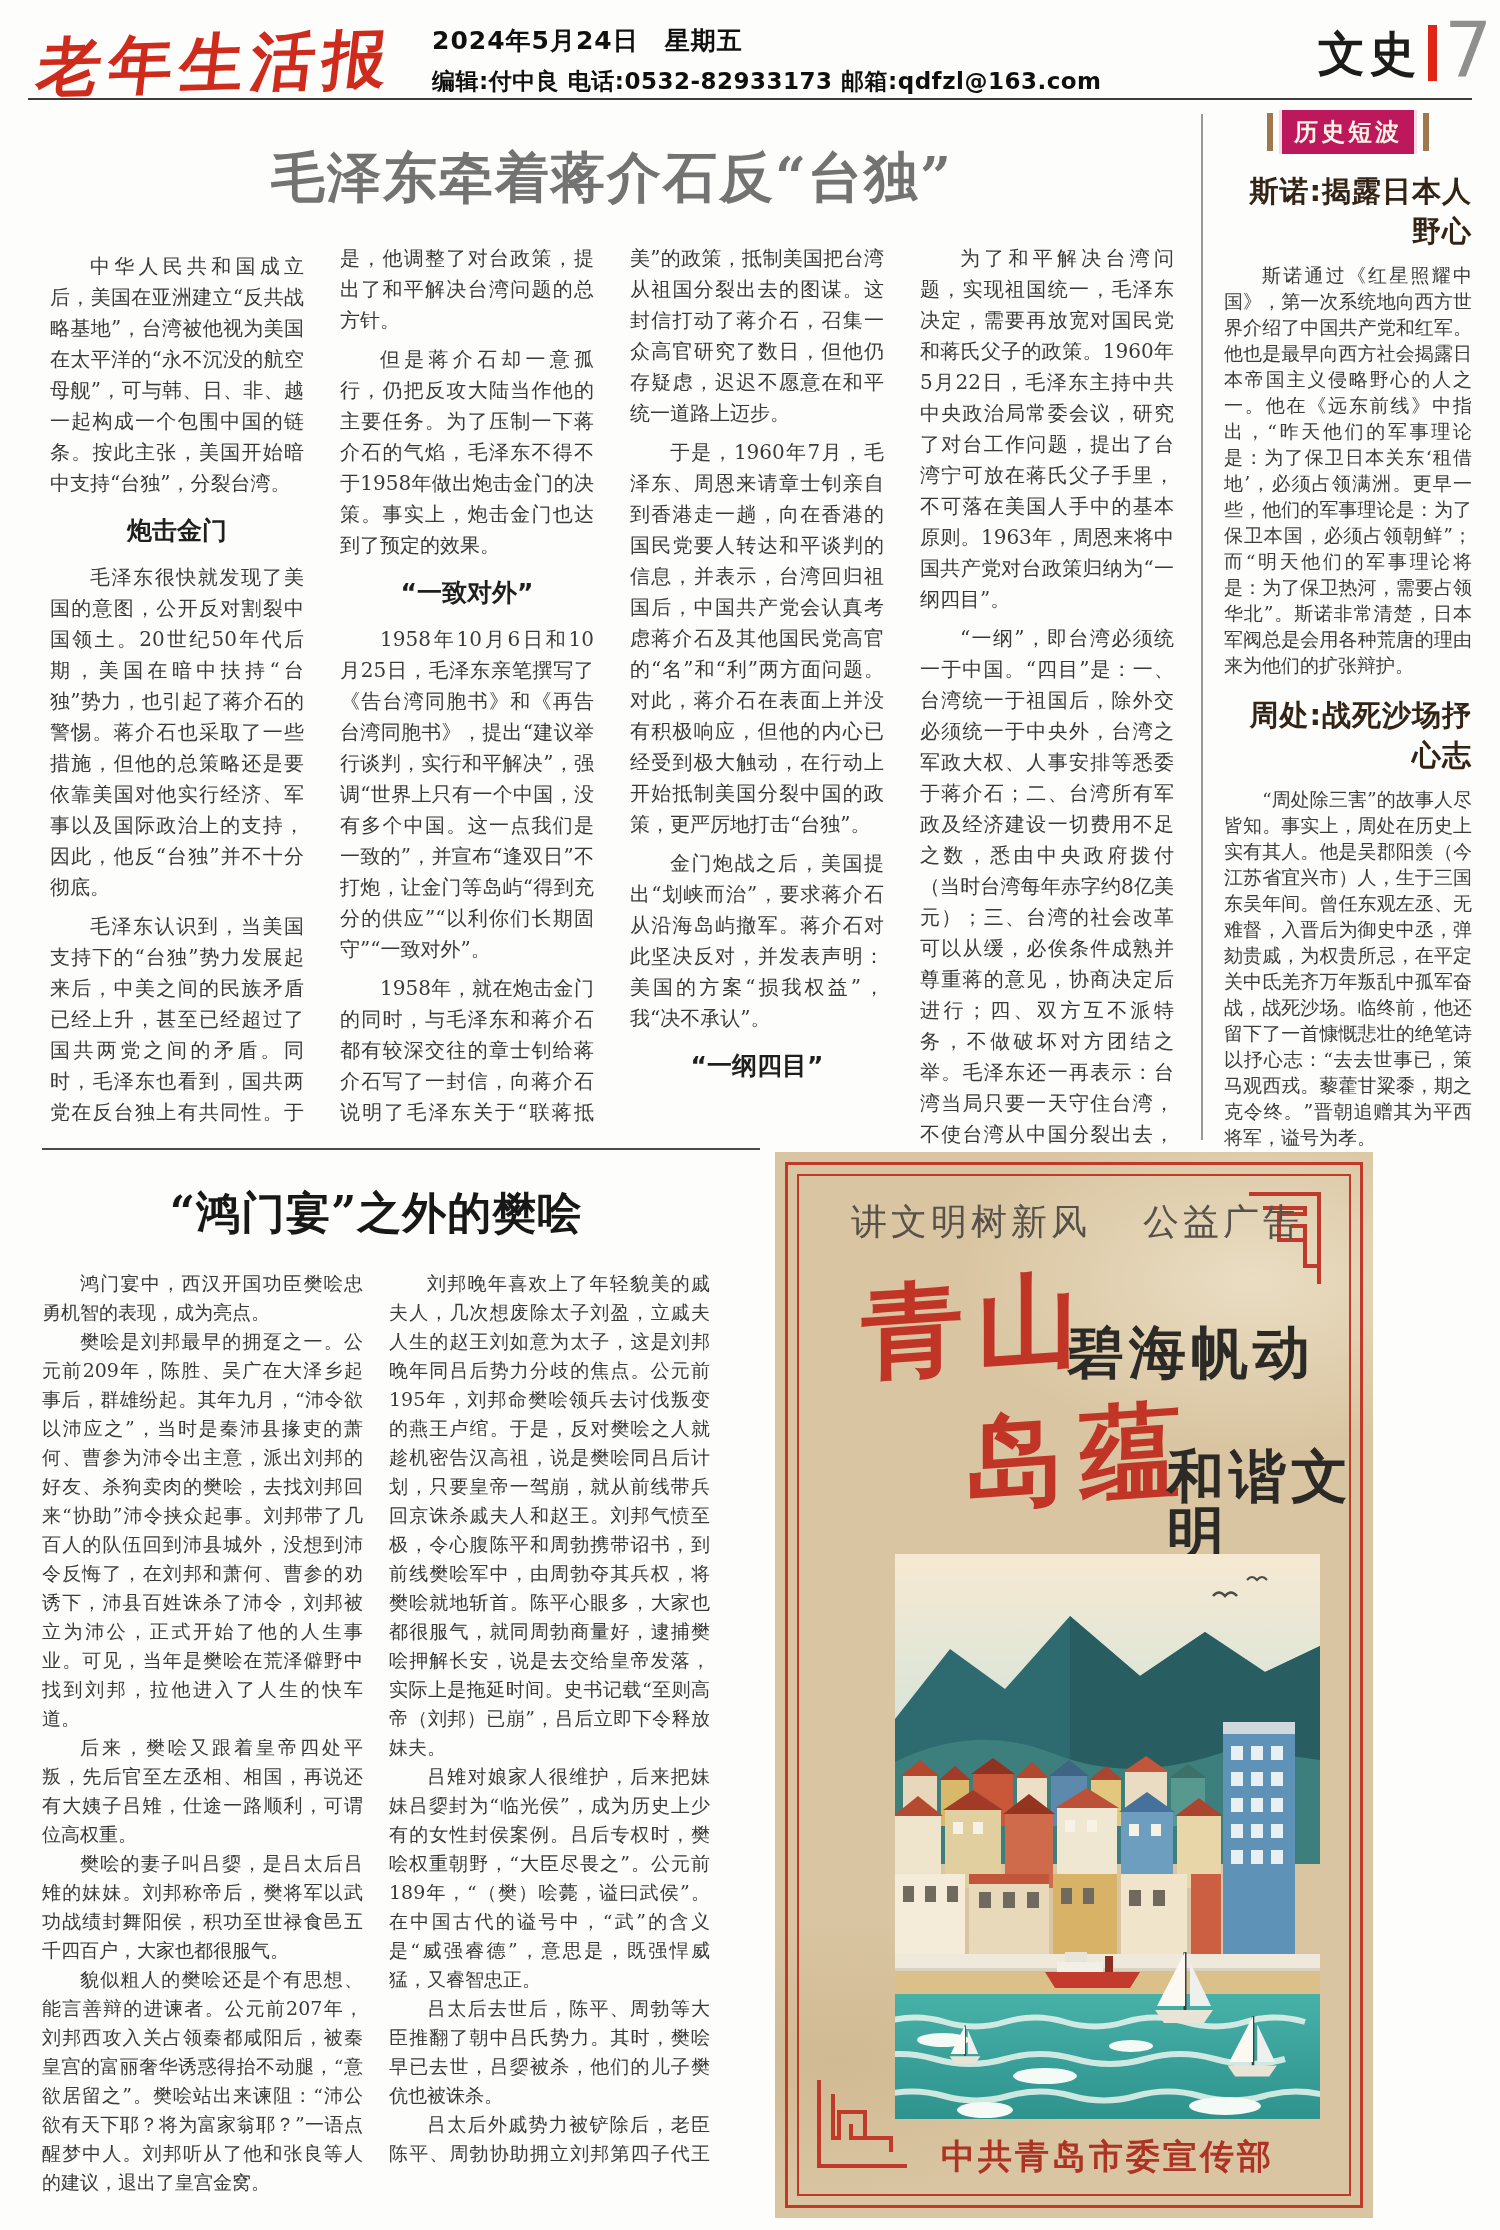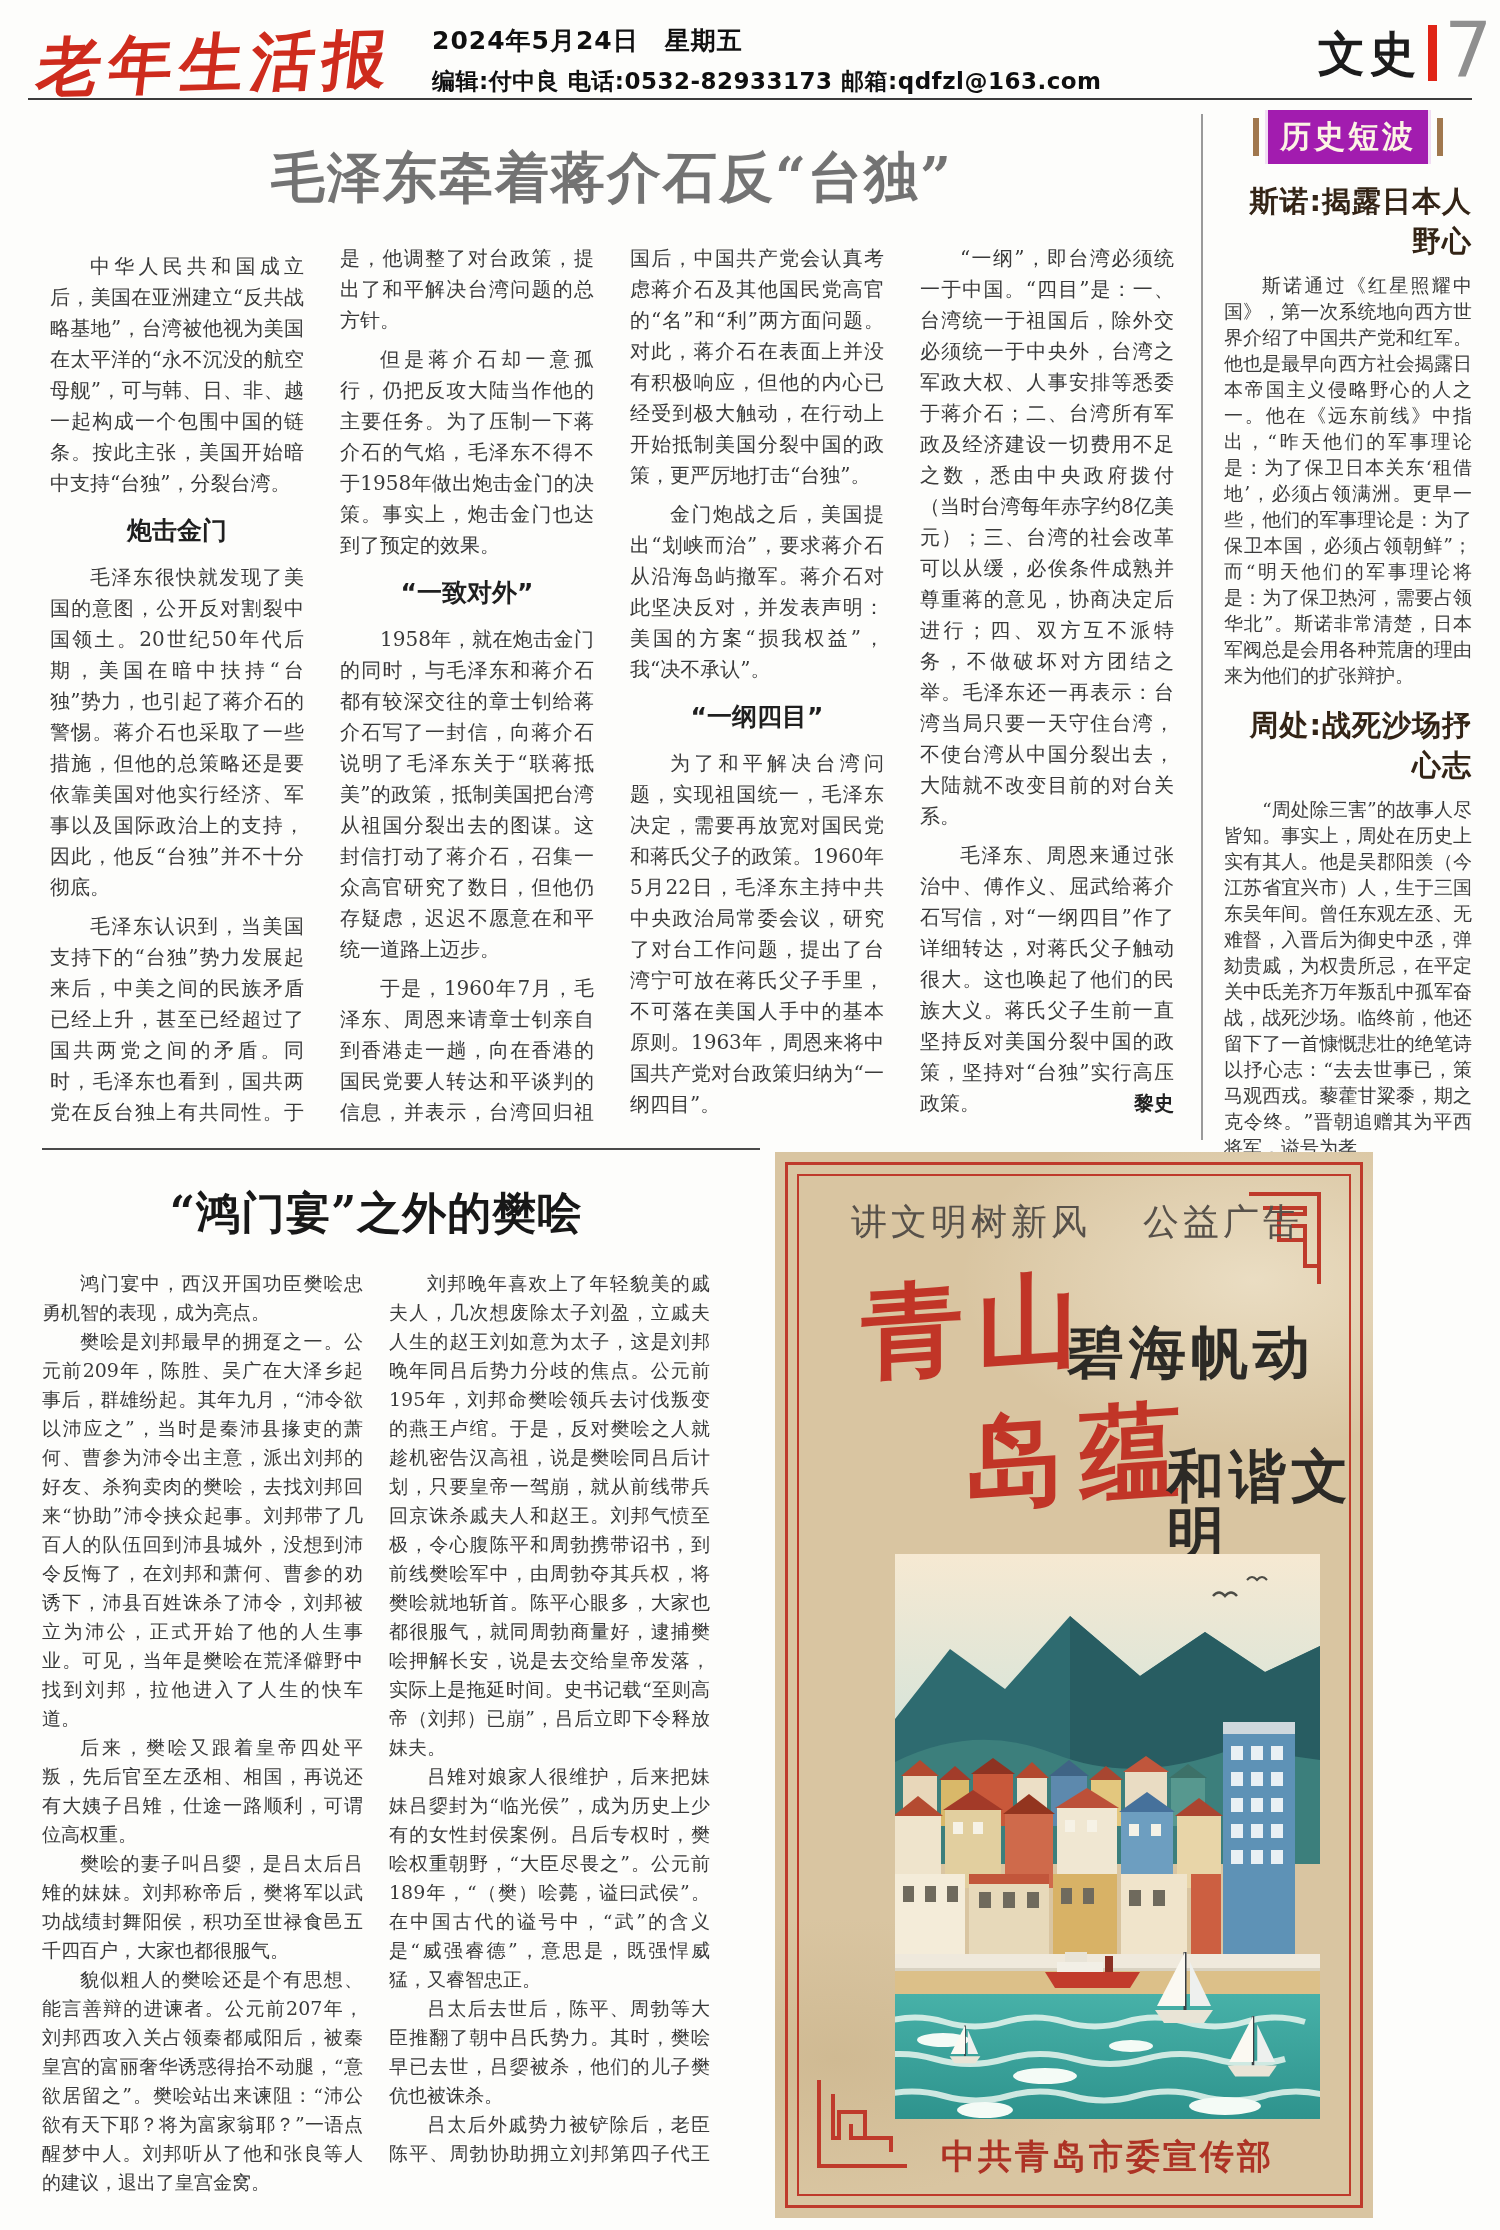--- a/index.html
+++ b/index.html
@@ -26,21 +26,21 @@
         font-size:20px;line-height:31px;text-align:justify;color:#3a3a3a;}
   .main-body p{margin:8px;text-indent:2em;}
   .main-body h3{margin:16px 0;text-align:center;font-size:25px;color:#1f1f1f;
         font-family:"DejaVu Sans","Liberation Sans",sans-serif;font-weight:bold;}
   .byline{float:right;font-weight:bold;font-family:"DejaVu Sans",sans-serif;color:#222;}
   
   .v-divider{position:absolute;left:1201px;top:114px;width:2px;height:1026px;background:#9a9a9a;}
   .sidebar{position:absolute;left:1224px;top:110px;width:248px;}
   .badge-row{display:flex;justify-content:center;align-items:center;gap:6px;margin-bottom:14px;}
   .badge-sidebar-tick{width:6px;height:38px;background:#a1784e;}
-  .badge{background:#a21caf;color:#fcf4e4;font-size:31px;font-weight:bold;padding:6px 12px;
+  .badge{background:#be185d;color:#fcf4e4;font-size:24px;font-weight:bold;padding:6px 12px;
         font-family:"DejaVu Sans",sans-serif;letter-spacing:3px;
         border-left:3px solid rgba(255,255,255,.85);border-right:3px solid rgba(255,255,255,.85);}
   .sb-title{margin:18px 0 10px;text-align:right;font-size:29px;font-weight:bold;color:#332416;
         font-family:"DejaVu Sans","Liberation Sans",sans-serif;letter-spacing:1px;}
   .sb-body{margin:0 0 16px;font-size:19px;line-height:26px;text-align:justify;text-indent:2em;color:#3c3c3c;}
   
   .mid-rule{position:absolute;left:42px;top:1148px;width:718px;height:2px;background:#4a4a4a;}
   .bottom-article{position:absolute;left:42px;top:1162px;width:668px;}
   .bottom-article h1{margin:22px 0 26px;text-align:center;font-size:44px;font-weight:bold;color:#181818;
         letter-spacing:1px;font-family:"DejaVu Serif",serif;}
@@ -92,20 +92,21 @@
 
   <section class="main-article">
     <h1>毛泽东牵着蒋介石反“台独”</h1>
     <div class="main-body">
       <p>中华人民共和国成立后，美国在亚洲建立“反共战略基地”，台湾被他视为美国在太平洋的“永不沉没的航空母舰”，可与韩、日、非、越一起构成一个包围中国的链条。按此主张，美国开始暗中支持“台独”，分裂台湾。</p>
       <h3>炮击金门</h3>
       <p>毛泽东很快就发现了美国的意图，公开反对割裂中国领土。20世纪50年代后期，美国在暗中扶持“台独”势力，也引起了蒋介石的警惕。蒋介石也采取了一些措施，但他的总策略还是要依靠美国对他实行经济、军事以及国际政治上的支持，因此，他反“台独”并不十分彻底。</p>
       <p>毛泽东认识到，当美国支持下的“台独”势力发展起来后，中美之间的民族矛盾已经上升，甚至已经超过了国共两党之间的矛盾。同时，毛泽东也看到，国共两党在反台独上有共同性。于是，他调整了对台政策，提出了和平解决台湾问题的总方针。</p>
       <p>但是蒋介石却一意孤行，仍把反攻大陆当作他的主要任务。为了压制一下蒋介石的气焰，毛泽东不得不于1958年做出炮击金门的决策。事实上，炮击金门也达到了预定的效果。</p>
       <h3>“一致对外”</h3>
+      <p>1958年10月6日和10月25日，毛泽东亲笔撰写了《告台湾同胞书》和《再告台湾同胞书》，提出“建议举行谈判，实行和平解决”，强调“世界上只有一个中国，没有多个中国。这一点我们是一致的”，并宣布“逢双日”不打炮，让金门等岛屿“得到充分的供应”“以利你们长期固守”“一致对外”。</p>
       <p>1958年，就在炮击金门的同时，与毛泽东和蒋介石都有较深交往的章士钊给蒋介石写了一封信，向蒋介石说明了毛泽东关于“联蒋抵美”的政策，抵制美国把台湾从祖国分裂出去的图谋。这封信打动了蒋介石，召集一众高官研究了数日，但他仍存疑虑，迟迟不愿意在和平统一道路上迈步。</p>
       <p>于是，1960年7月，毛泽东、周恩来请章士钊亲自到香港走一趟，向在香港的国民党要人转达和平谈判的信息，并表示，台湾回归祖国后，中国共产党会认真考虑蒋介石及其他国民党高官的“名”和“利”两方面问题。对此，蒋介石在表面上并没有积极响应，但他的内心已经受到极大触动，在行动上开始抵制美国分裂中国的政策，更严厉地打击“台独”。</p>
       <p>金门炮战之后，美国提出“划峡而治”，要求蒋介石从沿海岛屿撤军。蒋介石对此坚决反对，并发表声明：美国的方案“损我权益”，我“决不承认”。</p>
       <h3>“一纲四目”</h3>
       <p>为了和平解决台湾问题，实现祖国统一，毛泽东决定，需要再放宽对国民党和蒋氏父子的政策。1960年5月22日，毛泽东主持中共中央政治局常委会议，研究了对台工作问题，提出了台湾宁可放在蒋氏父子手里，不可落在美国人手中的基本原则。1963年，周恩来将中国共产党对台政策归纳为“一纲四目”。</p>
       <p>“一纲”，即台湾必须统一于中国。“四目”是：一、台湾统一于祖国后，除外交必须统一于中央外，台湾之军政大权、人事安排等悉委于蒋介石；二、台湾所有军政及经济建设一切费用不足之数，悉由中央政府拨付（当时台湾每年赤字约8亿美元）；三、台湾的社会改革可以从缓，必俟条件成熟并尊重蒋的意见，协商决定后进行；四、双方互不派特务，不做破坏对方团结之举。毛泽东还一再表示：台湾当局只要一天守住台湾，不使台湾从中国分裂出去，大陆就不改变目前的对台关系。</p>
       <p><span>毛泽东、周恩来通过张治中、傅作义、屈武给蒋介石写信，对“一纲四目”作了详细转达，对蒋氏父子触动很大。这也唤起了他们的民族大义。蒋氏父子生前一直坚持反对美国分裂中国的政策，坚持对“台独”实行高压政策。</span><span class="byline">黎史</span></p>
     </div>
   </section>
 

